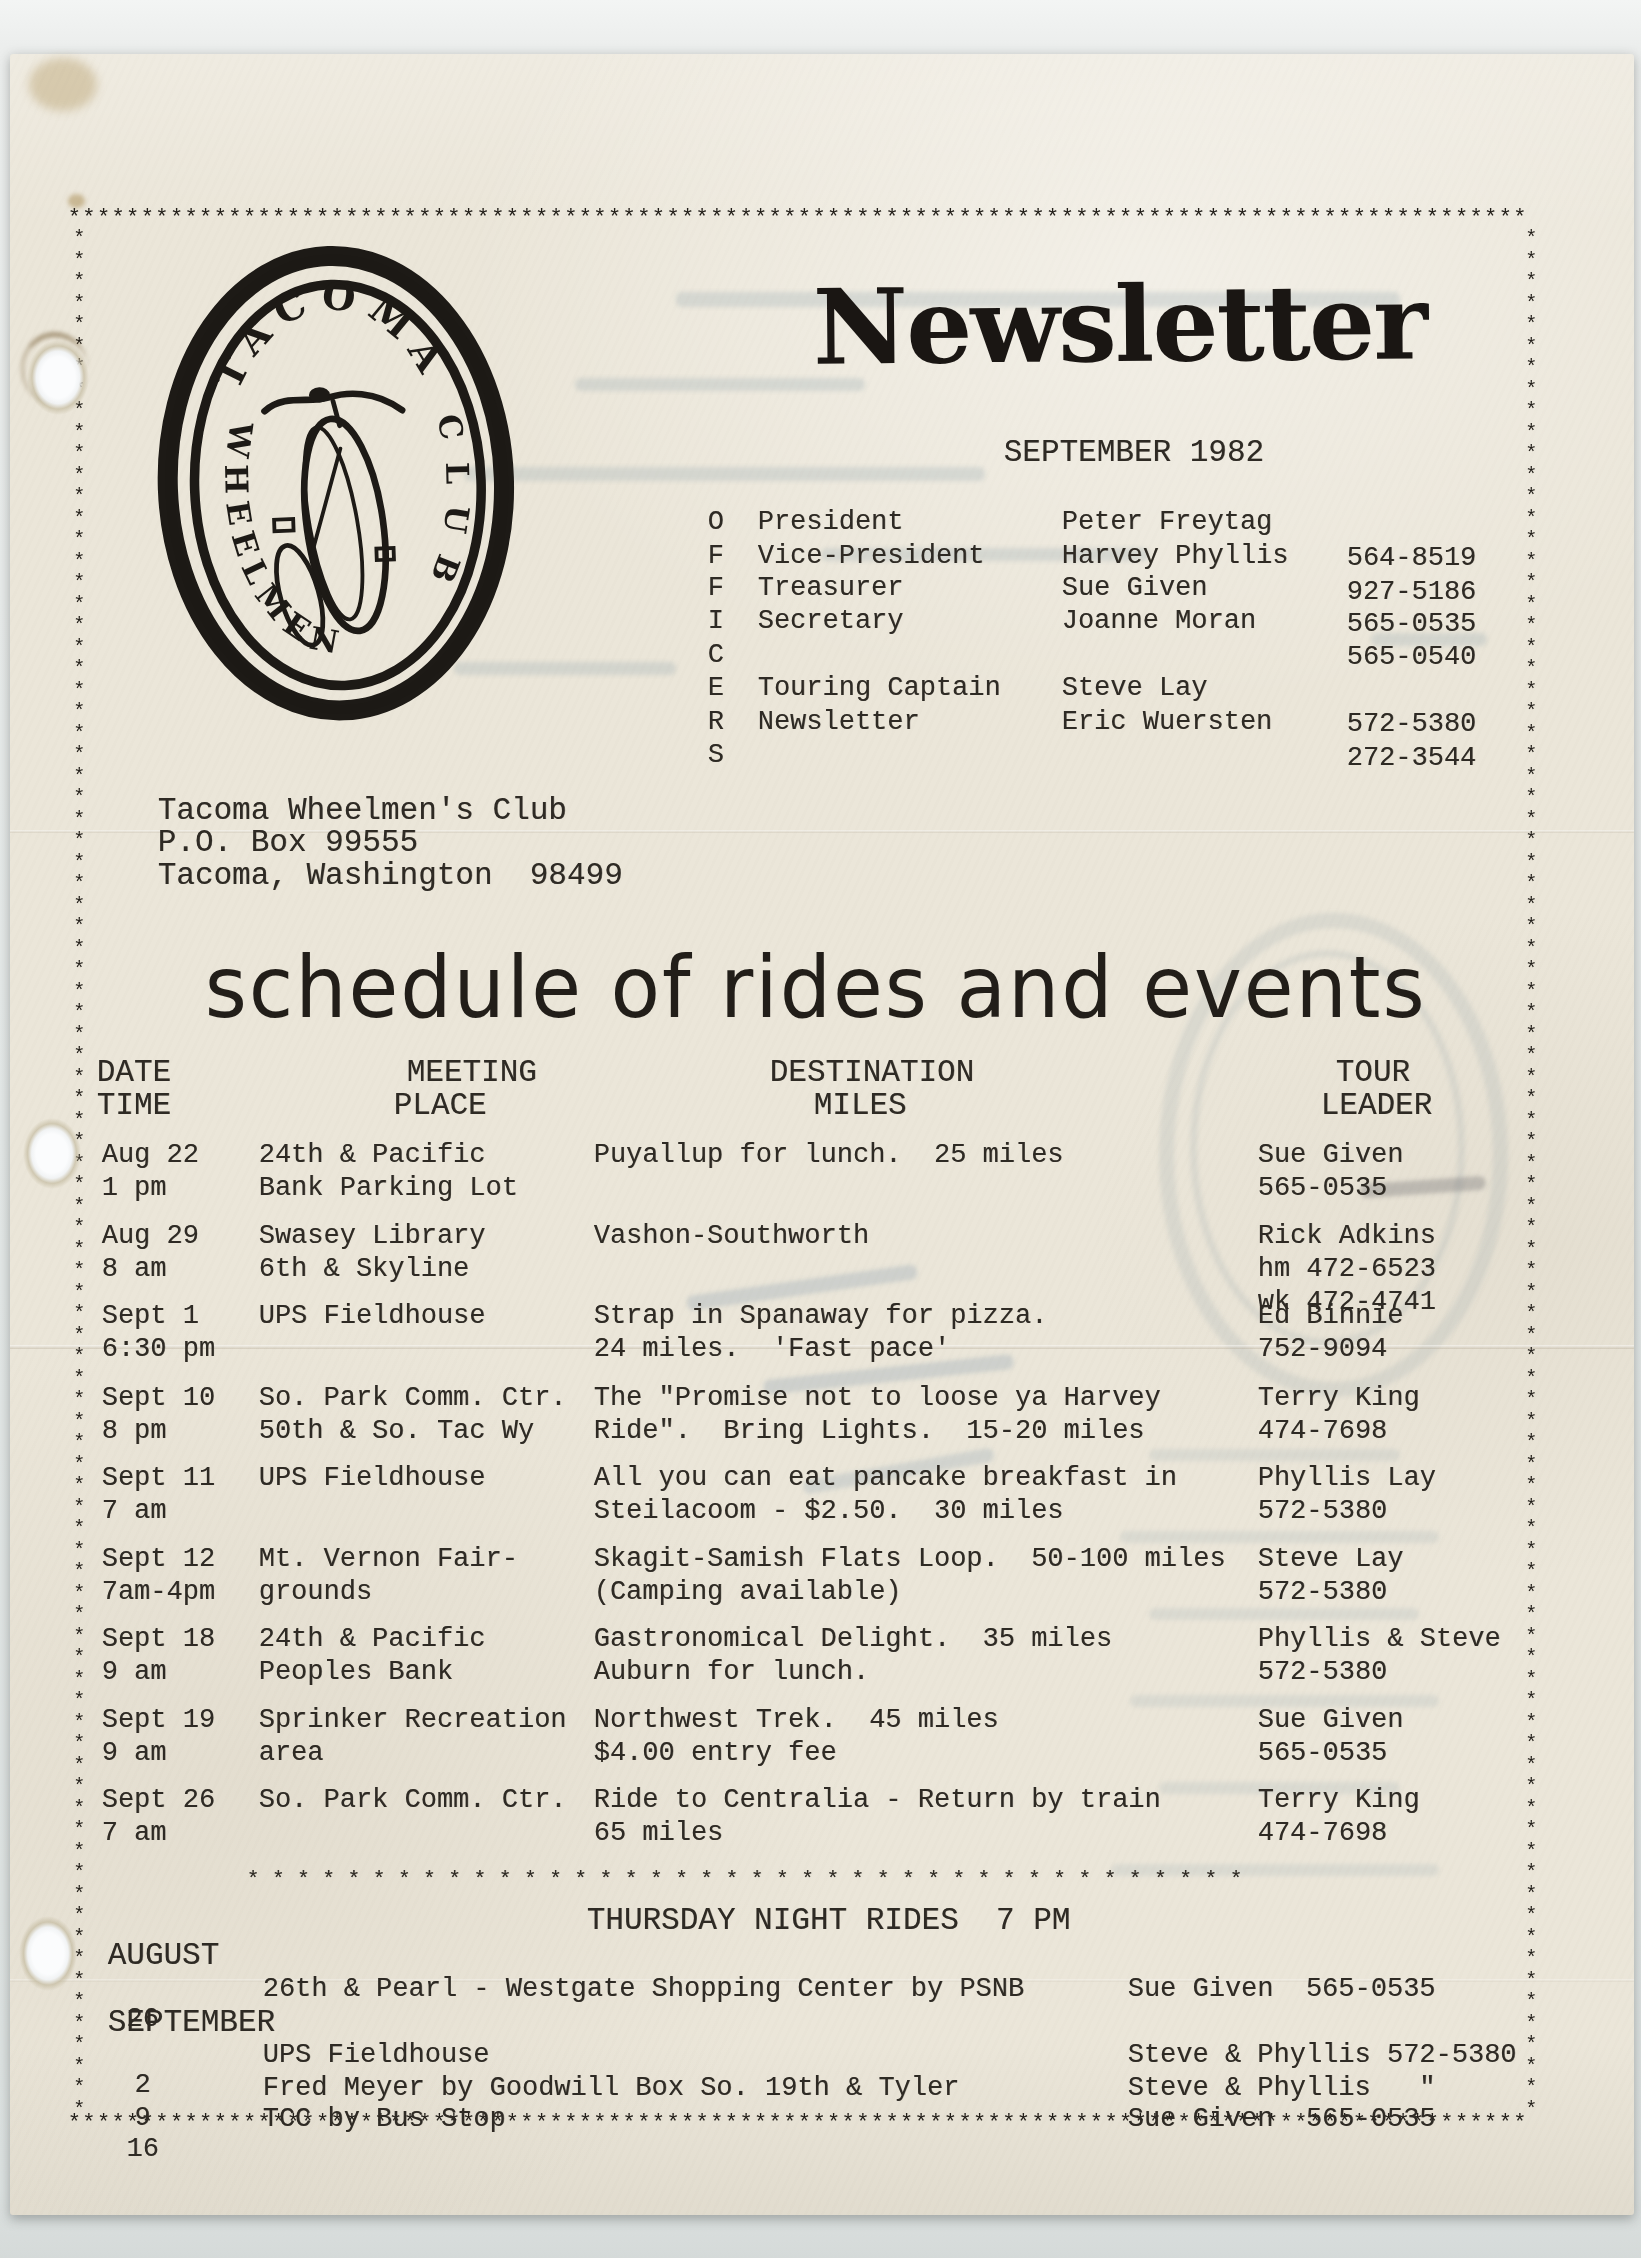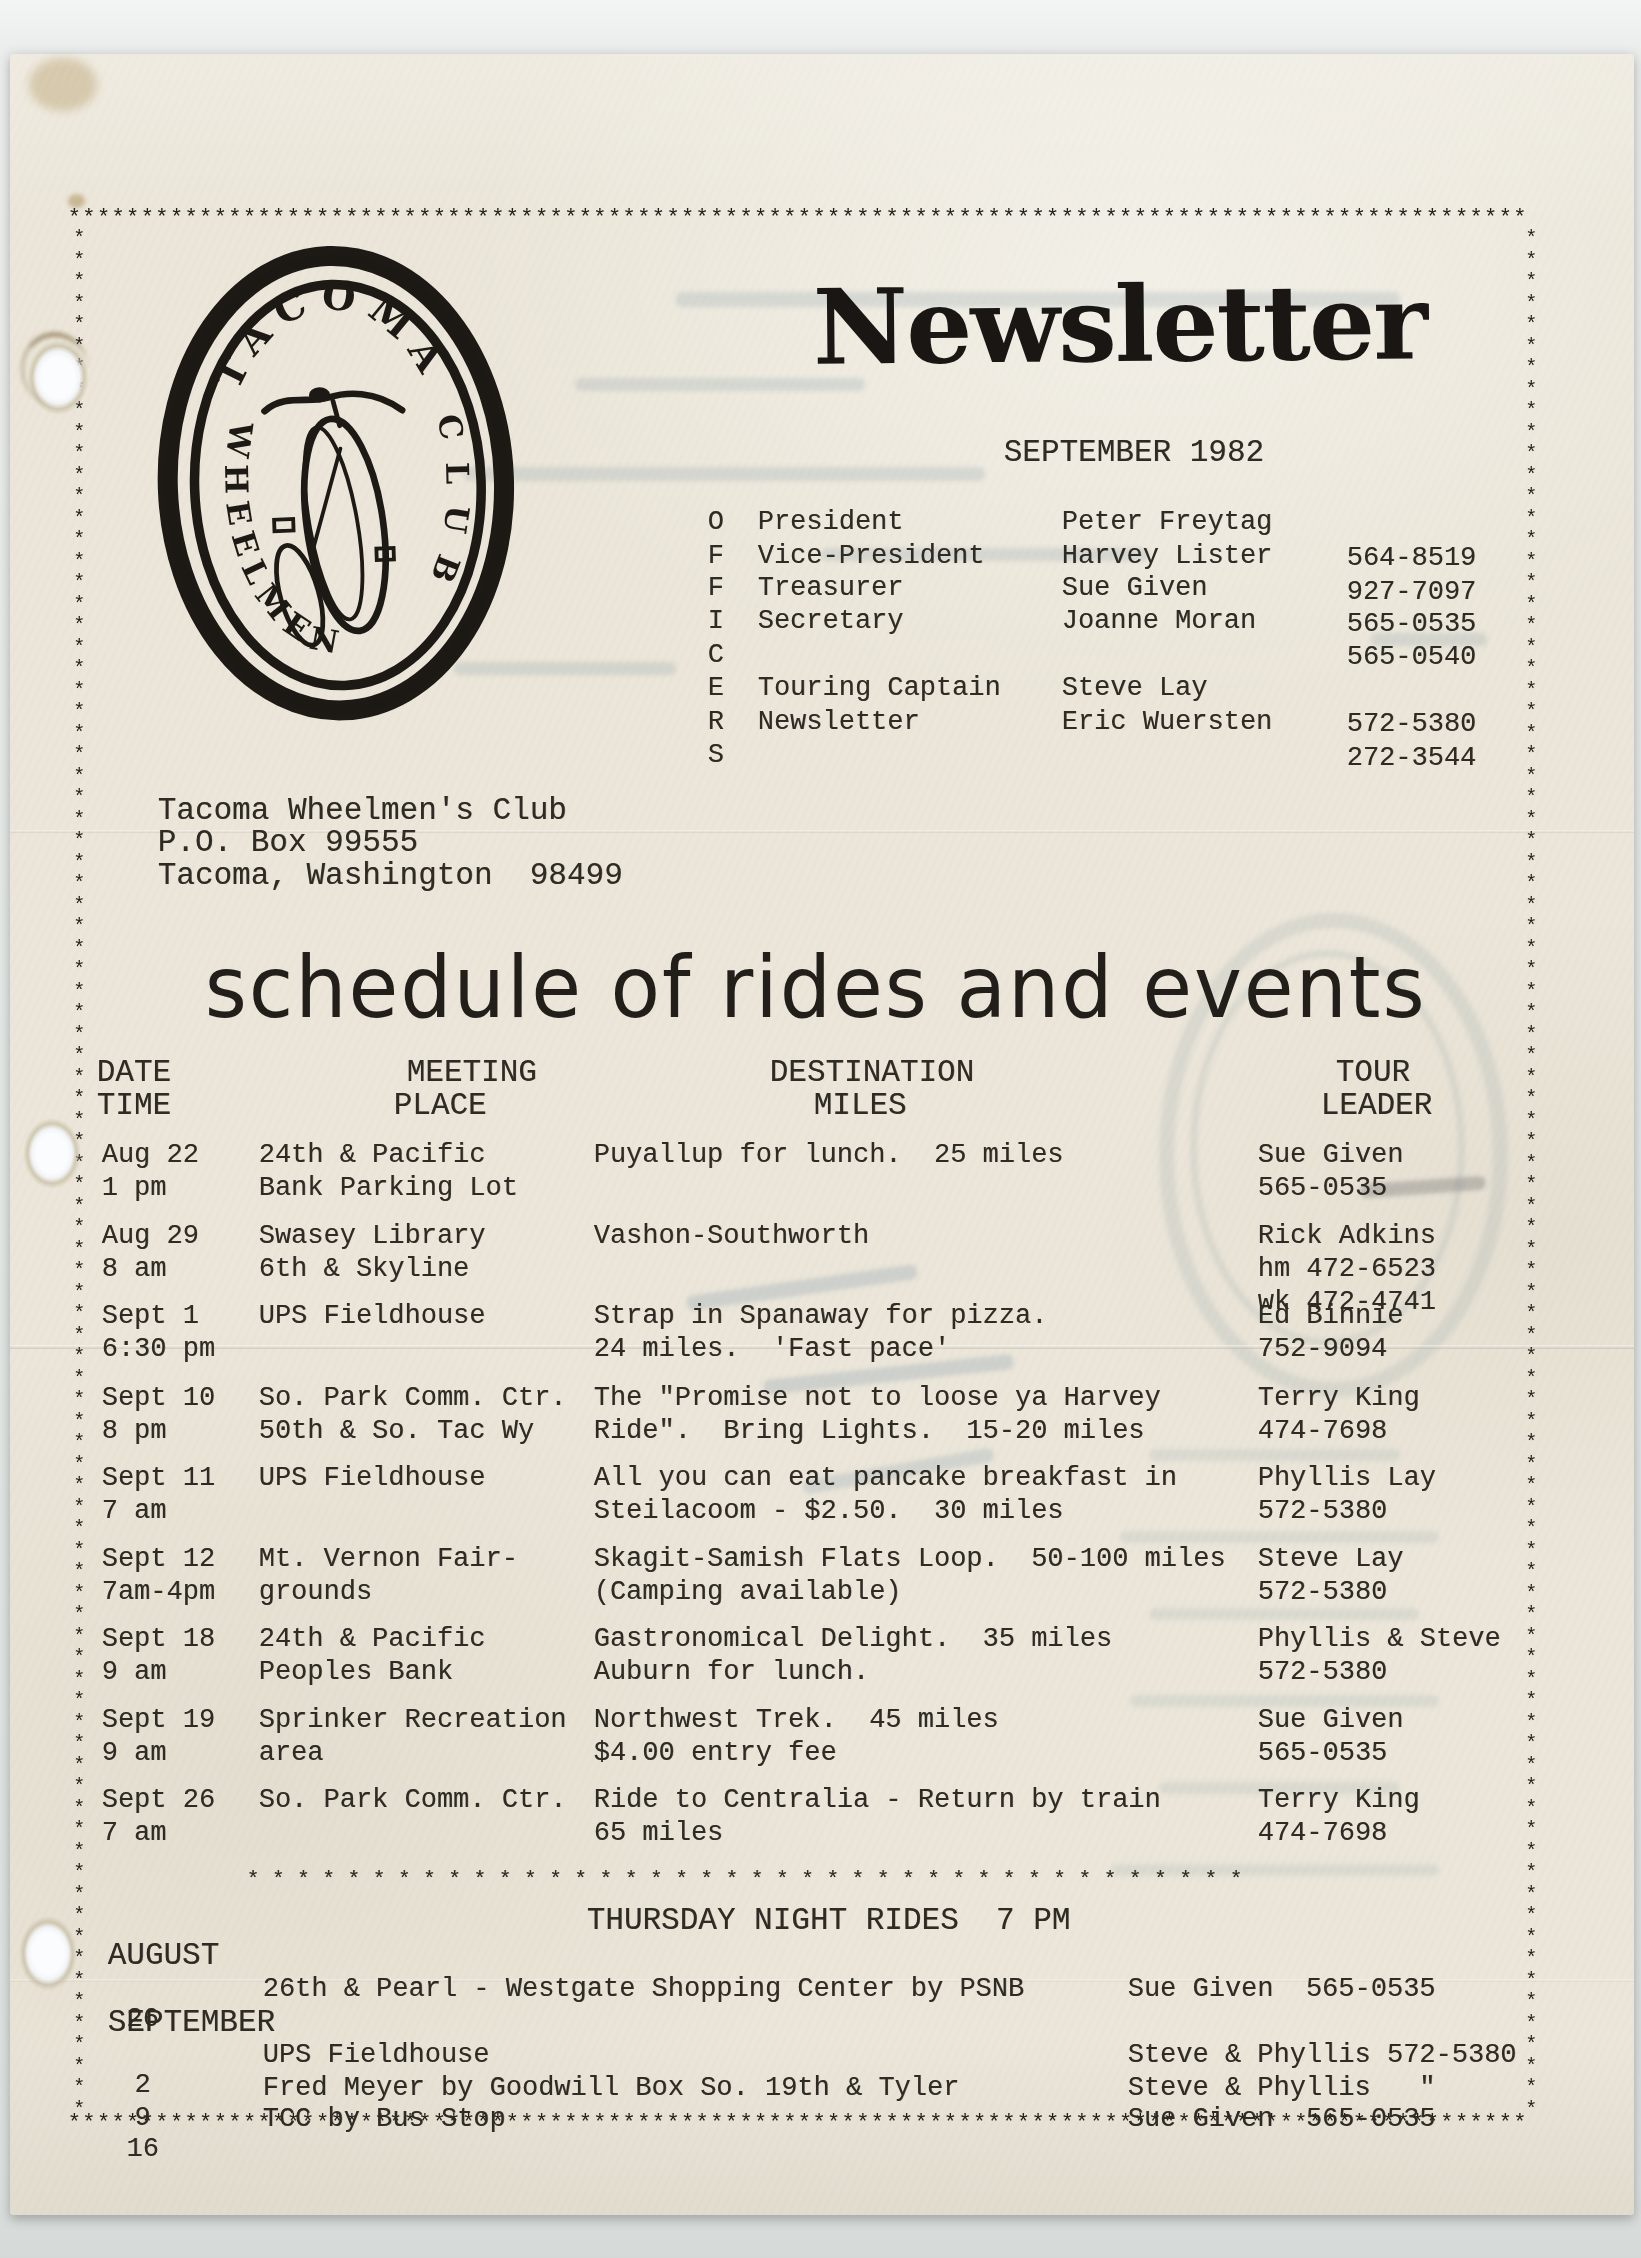--- a/index.html
+++ b/index.html
@@ -335,22 +335,22 @@
 
     <div class="o-row" style="top:452px;">
       <span class="o-letter">O</span>
       <span class="o-title">President</span>
       <span class="o-name">Peter Freytag</span>
       <span class="o-phone">564-8519</span>
     </div>
     <div class="o-row" style="top:486px;">
       <span class="o-letter">F</span>
       <span class="o-title">Vice-President</span>
-      <span class="o-name">Harvey Lister</span>
-      <span class="o-phone">927-7097</span>
+      <span class="o-name">Harvey Phyllis</span>
+      <span class="o-phone">927-5186</span>
     </div>
     <div class="o-row" style="top:518px;">
       <span class="o-letter">F</span>
       <span class="o-title">Treasurer</span>
       <span class="o-name">Sue Given</span>
       <span class="o-phone">565-0535</span>
     </div>
     <div class="o-row" style="top:551px;">
       <span class="o-letter">I</span>
       <span class="o-title">Secretary</span>

